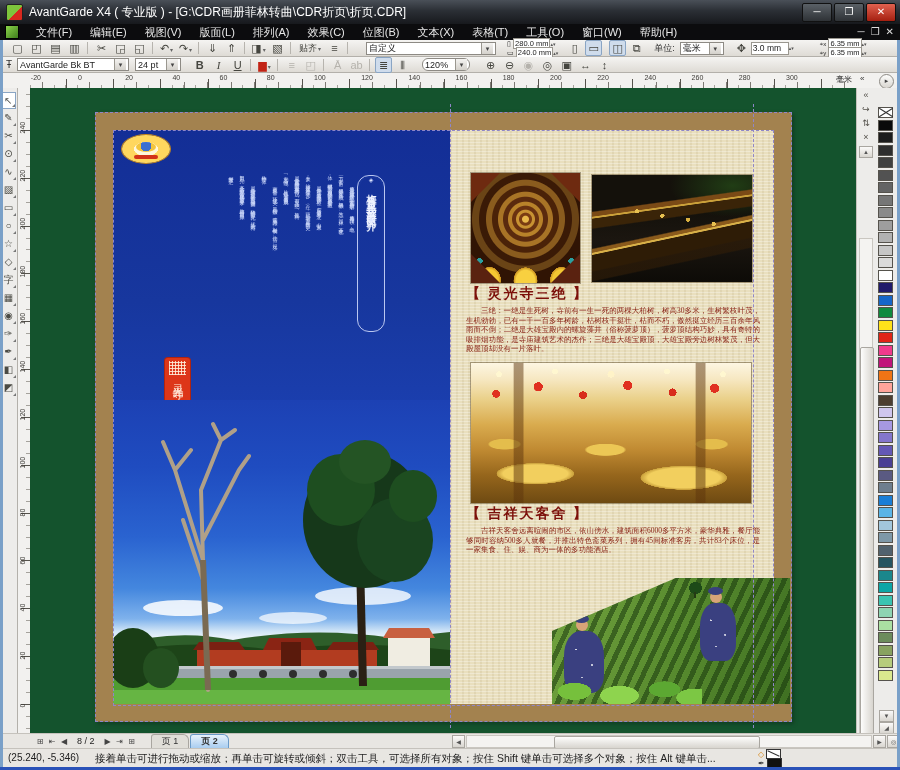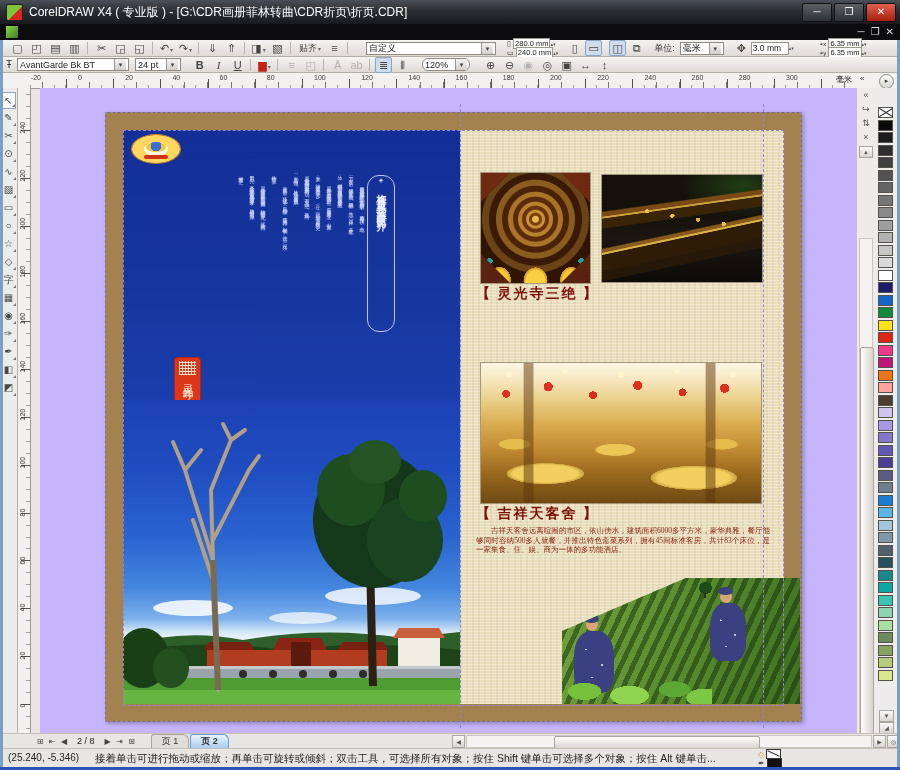--- a/index.html
+++ b/index.html
@@ -59,21 +59,21 @@
   .vlab{position:absolute;left:-1px;width:10px;font-size:7px;color:#3c3a36;transform:rotate(-90deg);}
   .rulend{position:absolute;top:1px;font-size:8px;color:#333;}
   .roundbtn{position:absolute;width:13px;height:13px;border-radius:50%;border:1px solid #8d8a84;
     background:linear-gradient(180deg,#fdfdfc,#d8d5cf);font-size:7px;text-align:center;line-height:12px;color:#444;}
   
   #toolbox{position:absolute;left:0;top:88px;width:18px;height:645px;background:#edecea;border-right:1px solid #b3b0aa;padding-top:3px;box-sizing:border-box;}
   .tool{width:15px;height:17px;margin:1px auto;text-align:center;line-height:16px;font-size:10px;color:#4a4a44;position:relative;}
   .tool.active{background:#fff;border:1px solid #8aa5c4;box-sizing:border-box;}
   .tool::after{content:"";position:absolute;right:0;bottom:1px;border-left:3px solid transparent;border-bottom:3px solid #777;}
   
-  #canvas{position:absolute;left:40px;top:88px;width:826px;height:645px;background:#c4b5fd;overflow:hidden;}
+  #canvas{position:absolute;left:30px;top:88px;width:826px;height:645px;background:#14532d;overflow:hidden;}
   .spread{position:absolute;left:65px;top:24px;width:697px;height:610px;background:#a3824f;
     box-shadow:inset 0 0 0 1px #8a6c3e, 2px 2px 4px rgba(0,0,0,.25);}
   .bluepage{position:absolute;left:83px;top:42px;width:337px;height:574px;overflow:hidden;
     background:linear-gradient(180deg,#132e96 0%,#17379e 30%,#1c41b4 55%);}
   .beigepage{position:absolute;left:420px;top:42px;width:324px;height:574px;background:#e9dfbe;
     background-image:repeating-linear-gradient(0deg,rgba(255,255,255,.3) 0 1px,transparent 1px 3px),
       repeating-linear-gradient(90deg,rgba(170,150,100,.14) 0 2px,transparent 2px 6px);}
   
   .logo{position:absolute;left:9px;top:5px;width:48px;height:28px;border-radius:50%;
     background:radial-gradient(ellipse at 50% 50%, #fff8da 0 35%, #ffd75e 36% 70%, #e8a51e 71% 100%);
@@ -210,30 +210,45 @@
   #bottomedge{position:absolute;left:0;top:767px;width:900px;height:3px;background:#2a52b8;}
   .fontico{font-size:10px;color:#333;margin-right:2px;}
 </style>
 </head>
 <body>
 
 <div id="app">
 
   <div class="titlebar">
     <span class="appicon"></span>
-    <span>CorelDRAW X4 ( 专业版 ) - [G:\CDR画册菲林转曲\CDR折页\折页.CDR]</span>
+    <span>AvantGarde X4 ( 专业版 ) - [G:\CDR画册菲林转曲\CDR折页\折页.CDR]</span>
     <div class="wincontrols">
       <div class="winbtn">─</div>
       <div class="winbtn">❐</div>
       <div class="winbtn close">✕</div>
     </div>
   </div>
 
   <div class="menubar">
     <span class="docicon"></span>
+    <div style="display:flex">
+
+    <span class="menu-item">文件(F)</span>
+        <span class="menu-item">编辑(E)</span>
+        <span class="menu-item">视图(V)</span>
+        <span class="menu-item">版面(L)</span>
+        <span class="menu-item">排列(A)</span>
+        <span class="menu-item">效果(C)</span>
+        <span class="menu-item">位图(B)</span>
+        <span class="menu-item">文本(X)</span>
+        <span class="menu-item">表格(T)</span>
+        <span class="menu-item">工具(O)</span>
+        <span class="menu-item">窗口(W)</span>
+        <span class="menu-item">帮助(H)</span>
+      </div>
     <div class="mdicontrols">
       <span>─</span>
       <span>❐</span>
       <span>✕</span>
     </div>
   </div>
 
   <div class="tbar" id="toolbar1">
     <span style="display:inline-flex;align-items:center">
 
@@ -453,20 +468,21 @@
           <ellipse cx="20" cy="258" rx="26" ry="30" fill="#1a3e16"></ellipse>
           <ellipse cx="48" cy="268" rx="18" ry="20" fill="#245020"></ellipse>
         </svg>
       </div>
     </div>
 
     <div class="beigepage">
       <div class="photo ph-ceiling"></div>
       <div class="photo ph-roof"></div>
       <div class="h-red" style="top:155px;">【 灵光寺三绝 】</div>
+      <div class="p-red" style="top:176px;">三绝：一绝是生死树，寺前有一生一死的两棵大柏树，树高30多米，生树繁枝叶茂，生机勃勃，已有一千一百多年树龄，枯树枝干挺壮，枯而不朽，傲然挺立经历三百余年风雨而不倒；二绝是大雄宝殿内的螺旋藻井（俗称菠萝顶），菠萝顶结构巧妙，具有奇特的吸排烟功能，是寺庙建筑艺术的杰作；三绝是大雄宝殿顶，大雄宝殿旁边树林繁茂，但大殿屋顶却没有一片落叶。</div>
       <div class="photo ph-rest"></div>
       <div class="h-red" style="top:375px;">【 吉祥天客舍 】</div>
       <div class="p-red" style="top:396px;">吉祥天客舍远离喧闹的市区，依山傍水，建筑面积6000多平方米，豪华典雅，餐厅能够同时容纳500多人就餐，并推出特色斋菜系列，拥有45间标准客房，共计83个床位，是一家集食、住、娱、商为一体的多功能酒店。</div>
     </div>
 
     <div class="tea">
       <div class="tree"></div>
       <div class="fig" style="left:5%;top:42%;width:40px;height:62px;">
           <div class="head"></div>
         </div>
@@ -548,21 +564,21 @@
         <div class="swatch" style="background: rgb(218, 232, 142);"></div>
       </div>
     <div class="pal-arrow" style="top:622px;">▼</div>
     <div class="pal-arrow" style="top:634px;">◢</div>
   </div>
 
   <div id="pagebar">
     <span style="margin-left:34px;">
       
     <span class="pn-ico">⊞</span><span class="pn-ico">⇤</span><span class="pn-ico">◀</span></span>
-    <span class="pageind">2 / 8</span>
+    <span class="pageind">8 / 2</span>
     <span>
       
     <span class="pn-ico">▶</span><span class="pn-ico">⇥</span><span class="pn-ico">⊞</span></span>
     <span style="margin-left:10px;">
       
     <span class="tab">页 1</span><span class="tab active">页 2</span></span>
     <div class="hsb-arrow" style="left:452px;">◀</div>
     <div class="hsb-track">
       <div class="hsb-thumb"></div>
     </div>

